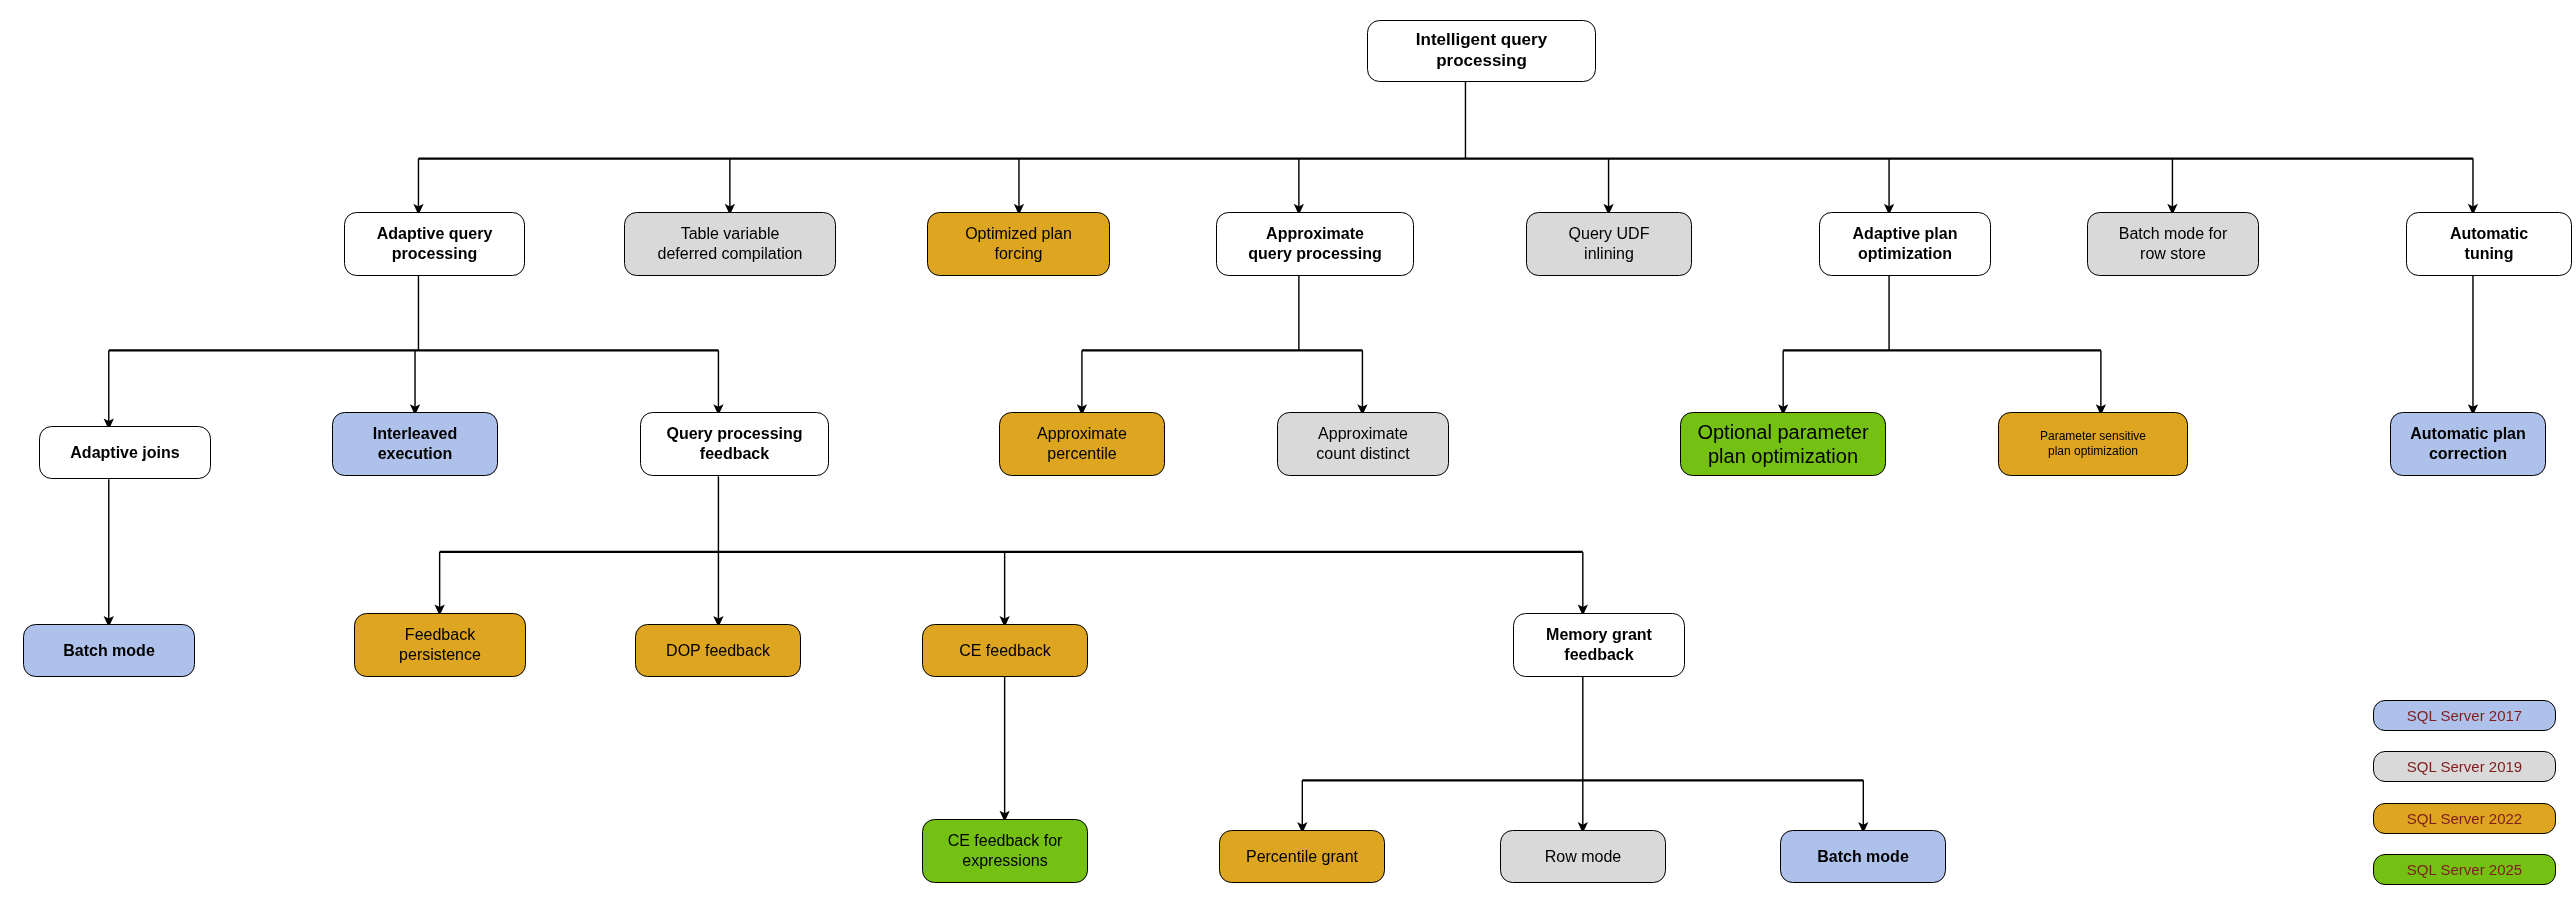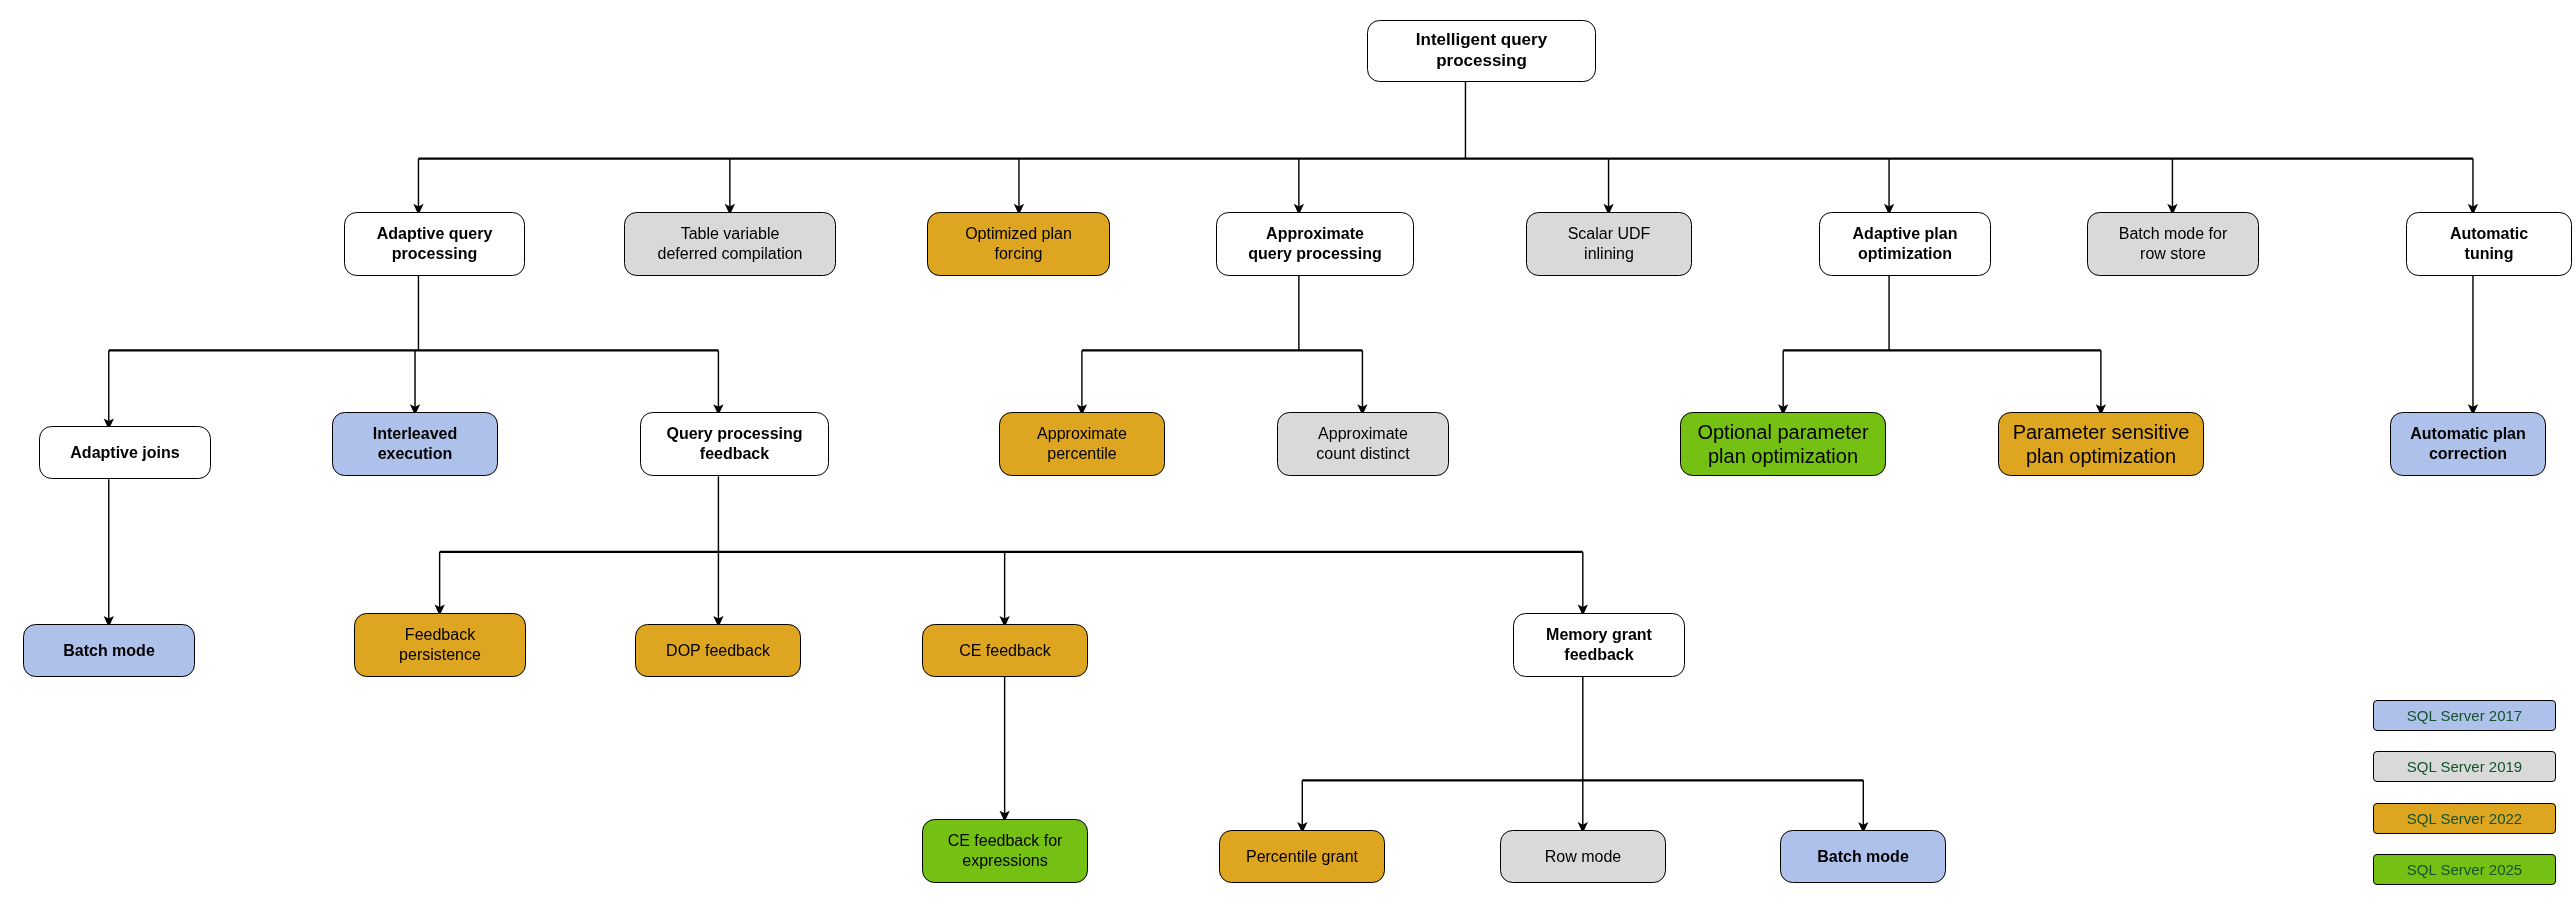--- a/index.html
+++ b/index.html
@@ -40,26 +40,26 @@
   .node.fill-white  { background: #ffffff; font-weight: bold; margin-left: 16px; }
   .node.fill-gray   { background: #d9d9d9; font-weight: normal; }
   .node.fill-orange { background: #dda520; font-weight: normal; }
   .node.fill-green  { background: #74c013; font-weight: normal; }
   .node.fill-blue   { background: #aec1ea; font-weight: bold; }
 
   .legend-item {
     position: absolute;
     box-sizing: border-box;
     border: 1.1px solid #000000;
-    border-radius: 4px;
+    border-radius: 12px;
     display: flex;
     align-items: center;
     justify-content: center;
     font-size: 15px;
-    color: #14532d;
+    color: #7f1d1d;
     font-weight: normal;
   }
 </style>
 </head>
 <body>
 
 <div id="canvas">
   <svg id="edges" viewBox="0 0 4500 1600" xmlns="http://www.w3.org/2000/svg">
     <defs>
       <marker id="arrow" markerWidth="10" markerHeight="10" refX="5.2" refY="4" orient="auto" markerUnits="strokeWidth">
@@ -111,40 +111,40 @@
       <div class="node fill-white" style="left: 1351px; top: 19.5px; width: 229px; height: 62px; font-size: 17px;">Intelligent query
 processing</div>
       <div class="node fill-white" style="left: 328px; top: 212px; width: 181px; height: 64px; font-size: 16px;">Adaptive query
 processing</div>
       <div class="node fill-gray" style="left: 624px; top: 212px; width: 212px; height: 64px; font-size: 16px;">Table variable
 deferred compilation</div>
       <div class="node fill-orange" style="left: 927px; top: 212px; width: 183px; height: 64px; font-size: 16px;">Optimized plan
 forcing</div>
       <div class="node fill-white" style="left: 1200px; top: 212px; width: 198px; height: 64px; font-size: 16px;">Approximate
 query processing</div>
-      <div class="node fill-gray" style="left: 1526px; top: 212px; width: 166px; height: 64px; font-size: 16px;">Scalar UDF
+      <div class="node fill-gray" style="left: 1526px; top: 212px; width: 166px; height: 64px; font-size: 16px;">Query UDF
 inlining</div>
       <div class="node fill-white" style="left: 1803px; top: 212px; width: 172px; height: 64px; font-size: 16px;">Adaptive plan
 optimization</div>
       <div class="node fill-gray" style="left: 2087px; top: 212px; width: 172px; height: 64px; font-size: 16px;">Batch mode for
 row store</div>
       <div class="node fill-white" style="left: 2390px; top: 212px; width: 166px; height: 64px; font-size: 16px;">Automatic
 tuning</div>
       <div class="node fill-white" style="left: 23px; top: 426px; width: 172px; height: 53px; font-size: 16px;">Adaptive joins</div>
       <div class="node fill-blue" style="left: 332px; top: 412px; width: 166px; height: 64px; font-size: 16px;">Interleaved
 execution</div>
       <div class="node fill-white" style="left: 624px; top: 412px; width: 189px; height: 64px; font-size: 16px;">Query processing
 feedback</div>
       <div class="node fill-orange" style="left: 999px; top: 412px; width: 166px; height: 64px; font-size: 16px;">Approximate
 percentile</div>
       <div class="node fill-gray" style="left: 1277px; top: 412px; width: 172px; height: 64px; font-size: 16px;">Approximate
 count distinct</div>
       <div class="node fill-green" style="left: 1680px; top: 412px; width: 206px; height: 64px; font-size: 20px;">Optional parameter
 plan optimization</div>
-      <div class="node fill-orange" style="left: 1998px; top: 412px; width: 206px; height: 64px; font-size: 20px;">Parameter sensitive
+      <div class="node fill-orange" style="left: 1998px; top: 412px; width: 190px; height: 64px; font-size: 12px;">Parameter sensitive
 plan optimization</div>
       <div class="node fill-blue" style="left: 2390px; top: 412px; width: 156px; height: 64px; font-size: 16px;">Automatic plan
 correction</div>
       <div class="node fill-blue" style="left: 23px; top: 624px; width: 172px; height: 53px; font-size: 16px;">Batch mode</div>
       <div class="node fill-orange" style="left: 354px; top: 613px; width: 172px; height: 64px; font-size: 16px;">Feedback
 persistence</div>
       <div class="node fill-orange" style="left: 635px; top: 624px; width: 166px; height: 53px; font-size: 16px;">DOP feedback</div>
       <div class="node fill-orange" style="left: 922px; top: 624px; width: 166px; height: 53px; font-size: 16px;">CE feedback</div>
       <div class="node fill-white" style="left: 1497px; top: 613px; width: 172px; height: 64px; font-size: 16px;">Memory grant
 feedback</div>

